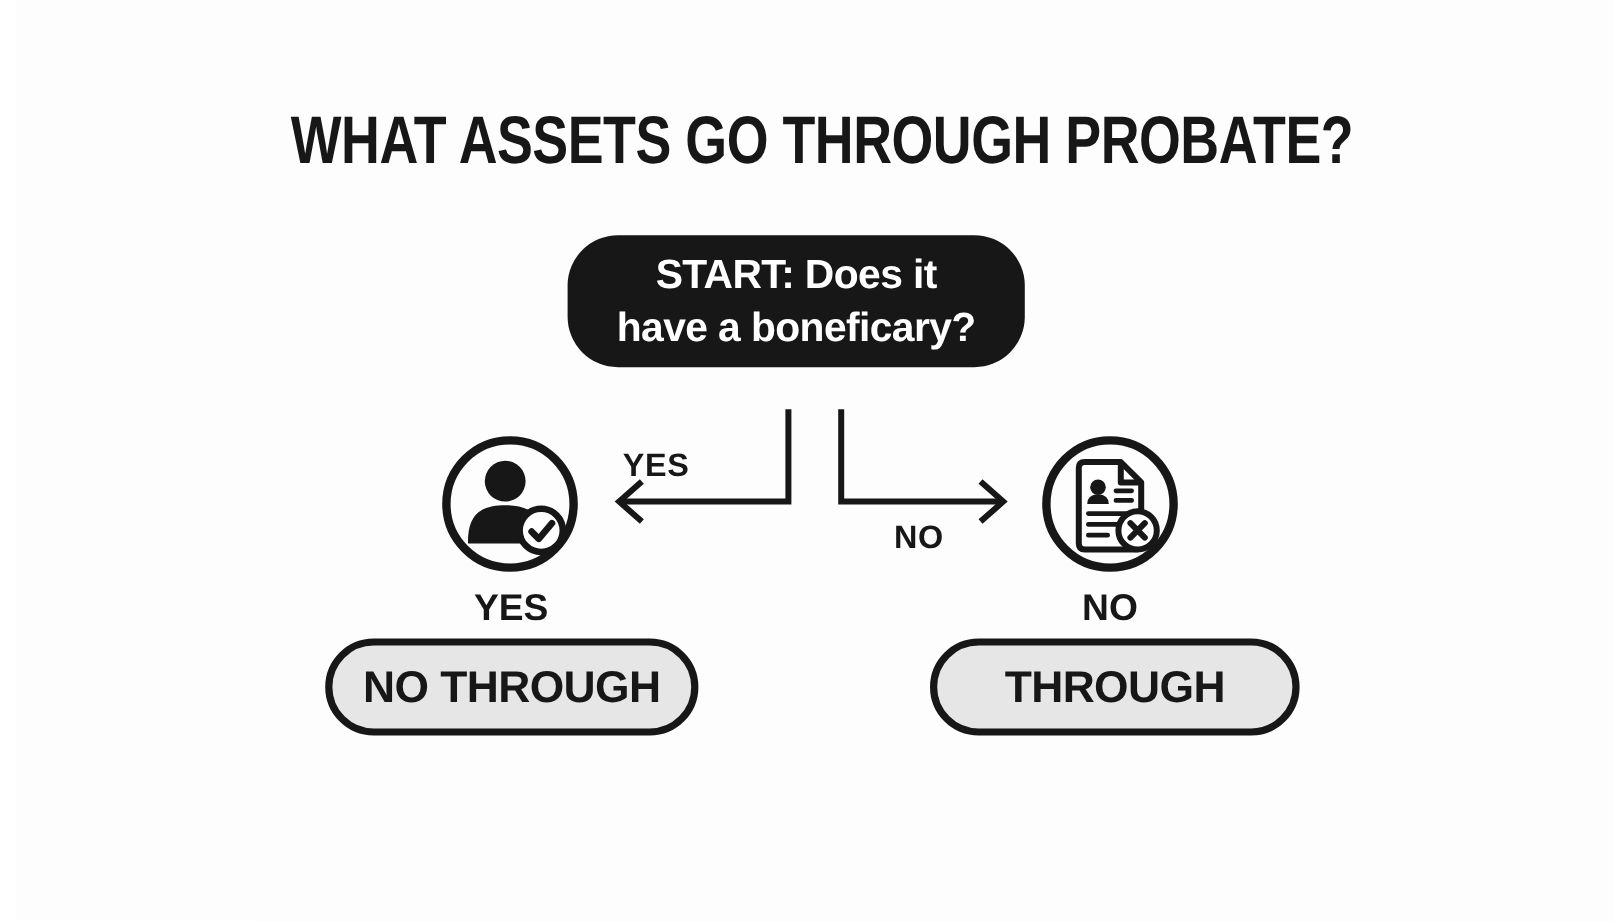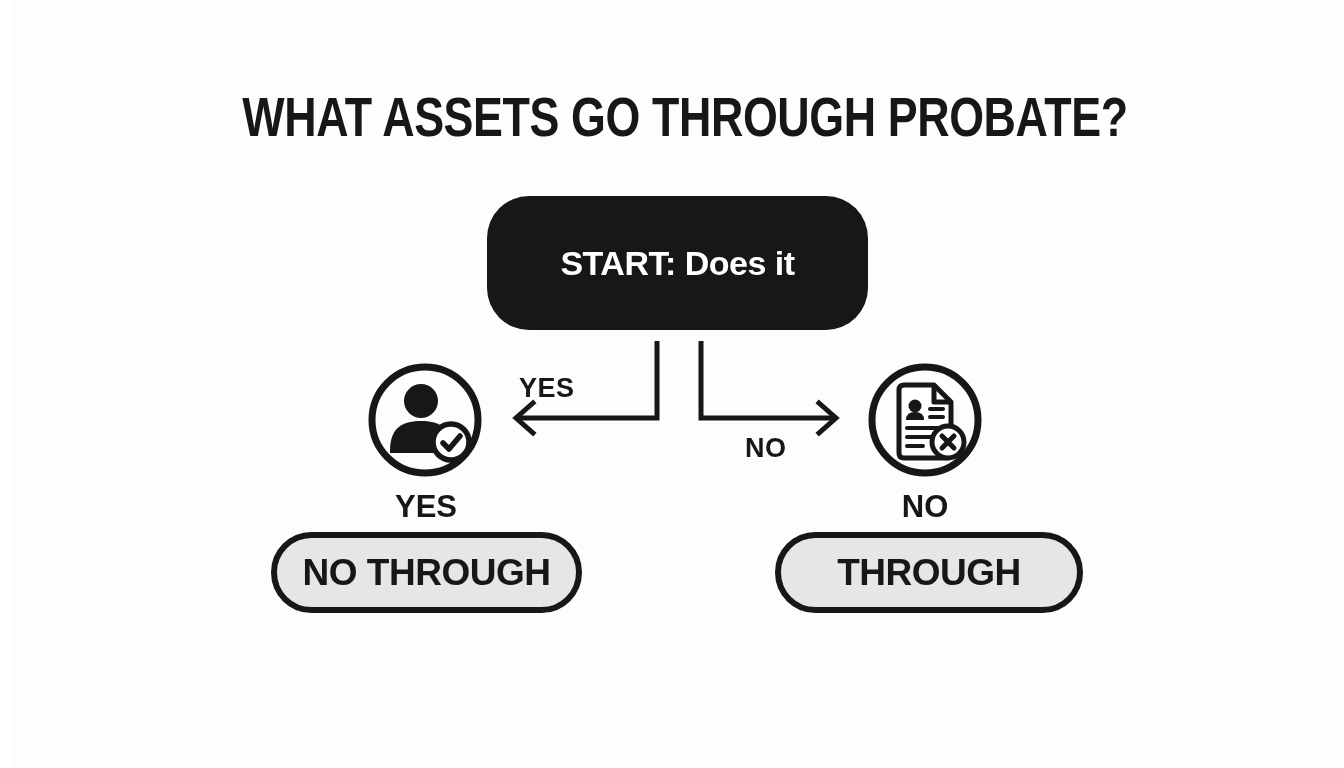--- a/index.html
+++ b/index.html
@@ -22,24 +22,24 @@
     font-size: 56px;
     font-weight: bold;
     letter-spacing: -0.5px;
     transform: scaleX(0.8);
     transform-origin: 50% 50%;
     white-space: nowrap;
     color: #171717;
   }
   .start-node {
     position: absolute;
-    left: 474px;
+    left: 460px;
     top: 196px;
     width: 381px;
-    height: 134px;
+    height: 110px;
     background: #171717;
     border-radius: 42px;
     display: flex;
     flex-direction: column;
     align-items: center;
     justify-content: center;
     box-sizing: border-box;
   }
   .start-node .line {
     color: #ffffff;
@@ -105,20 +105,21 @@
 </style>
 </head>
 <body>
 
 <div class="canvas">
 
   <div class="title">WHAT ASSETS GO THROUGH PROBATE?</div>
 
   <div class="start-node">
     <span class="line">START: Does it</span>
+    <span class="line">have a boneficary?</span>
   </div>
 
   <svg class="connectors" viewBox="0 0 1344 768" aria-hidden="true">
 
     <path d="M644 341 V418 H506" fill="none" stroke="#171717" stroke-width="5"></path>
     <path d="M520 403 L503 418 L520 433" fill="none" stroke="#171717" stroke-width="5" stroke-linecap="square"></path>
 
     <path d="M688 341 V418 H820" fill="none" stroke="#171717" stroke-width="5"></path>
     <path d="M806 403 L823 418 L806 433" fill="none" stroke="#171717" stroke-width="5" stroke-linecap="square"></path>
   </svg>

